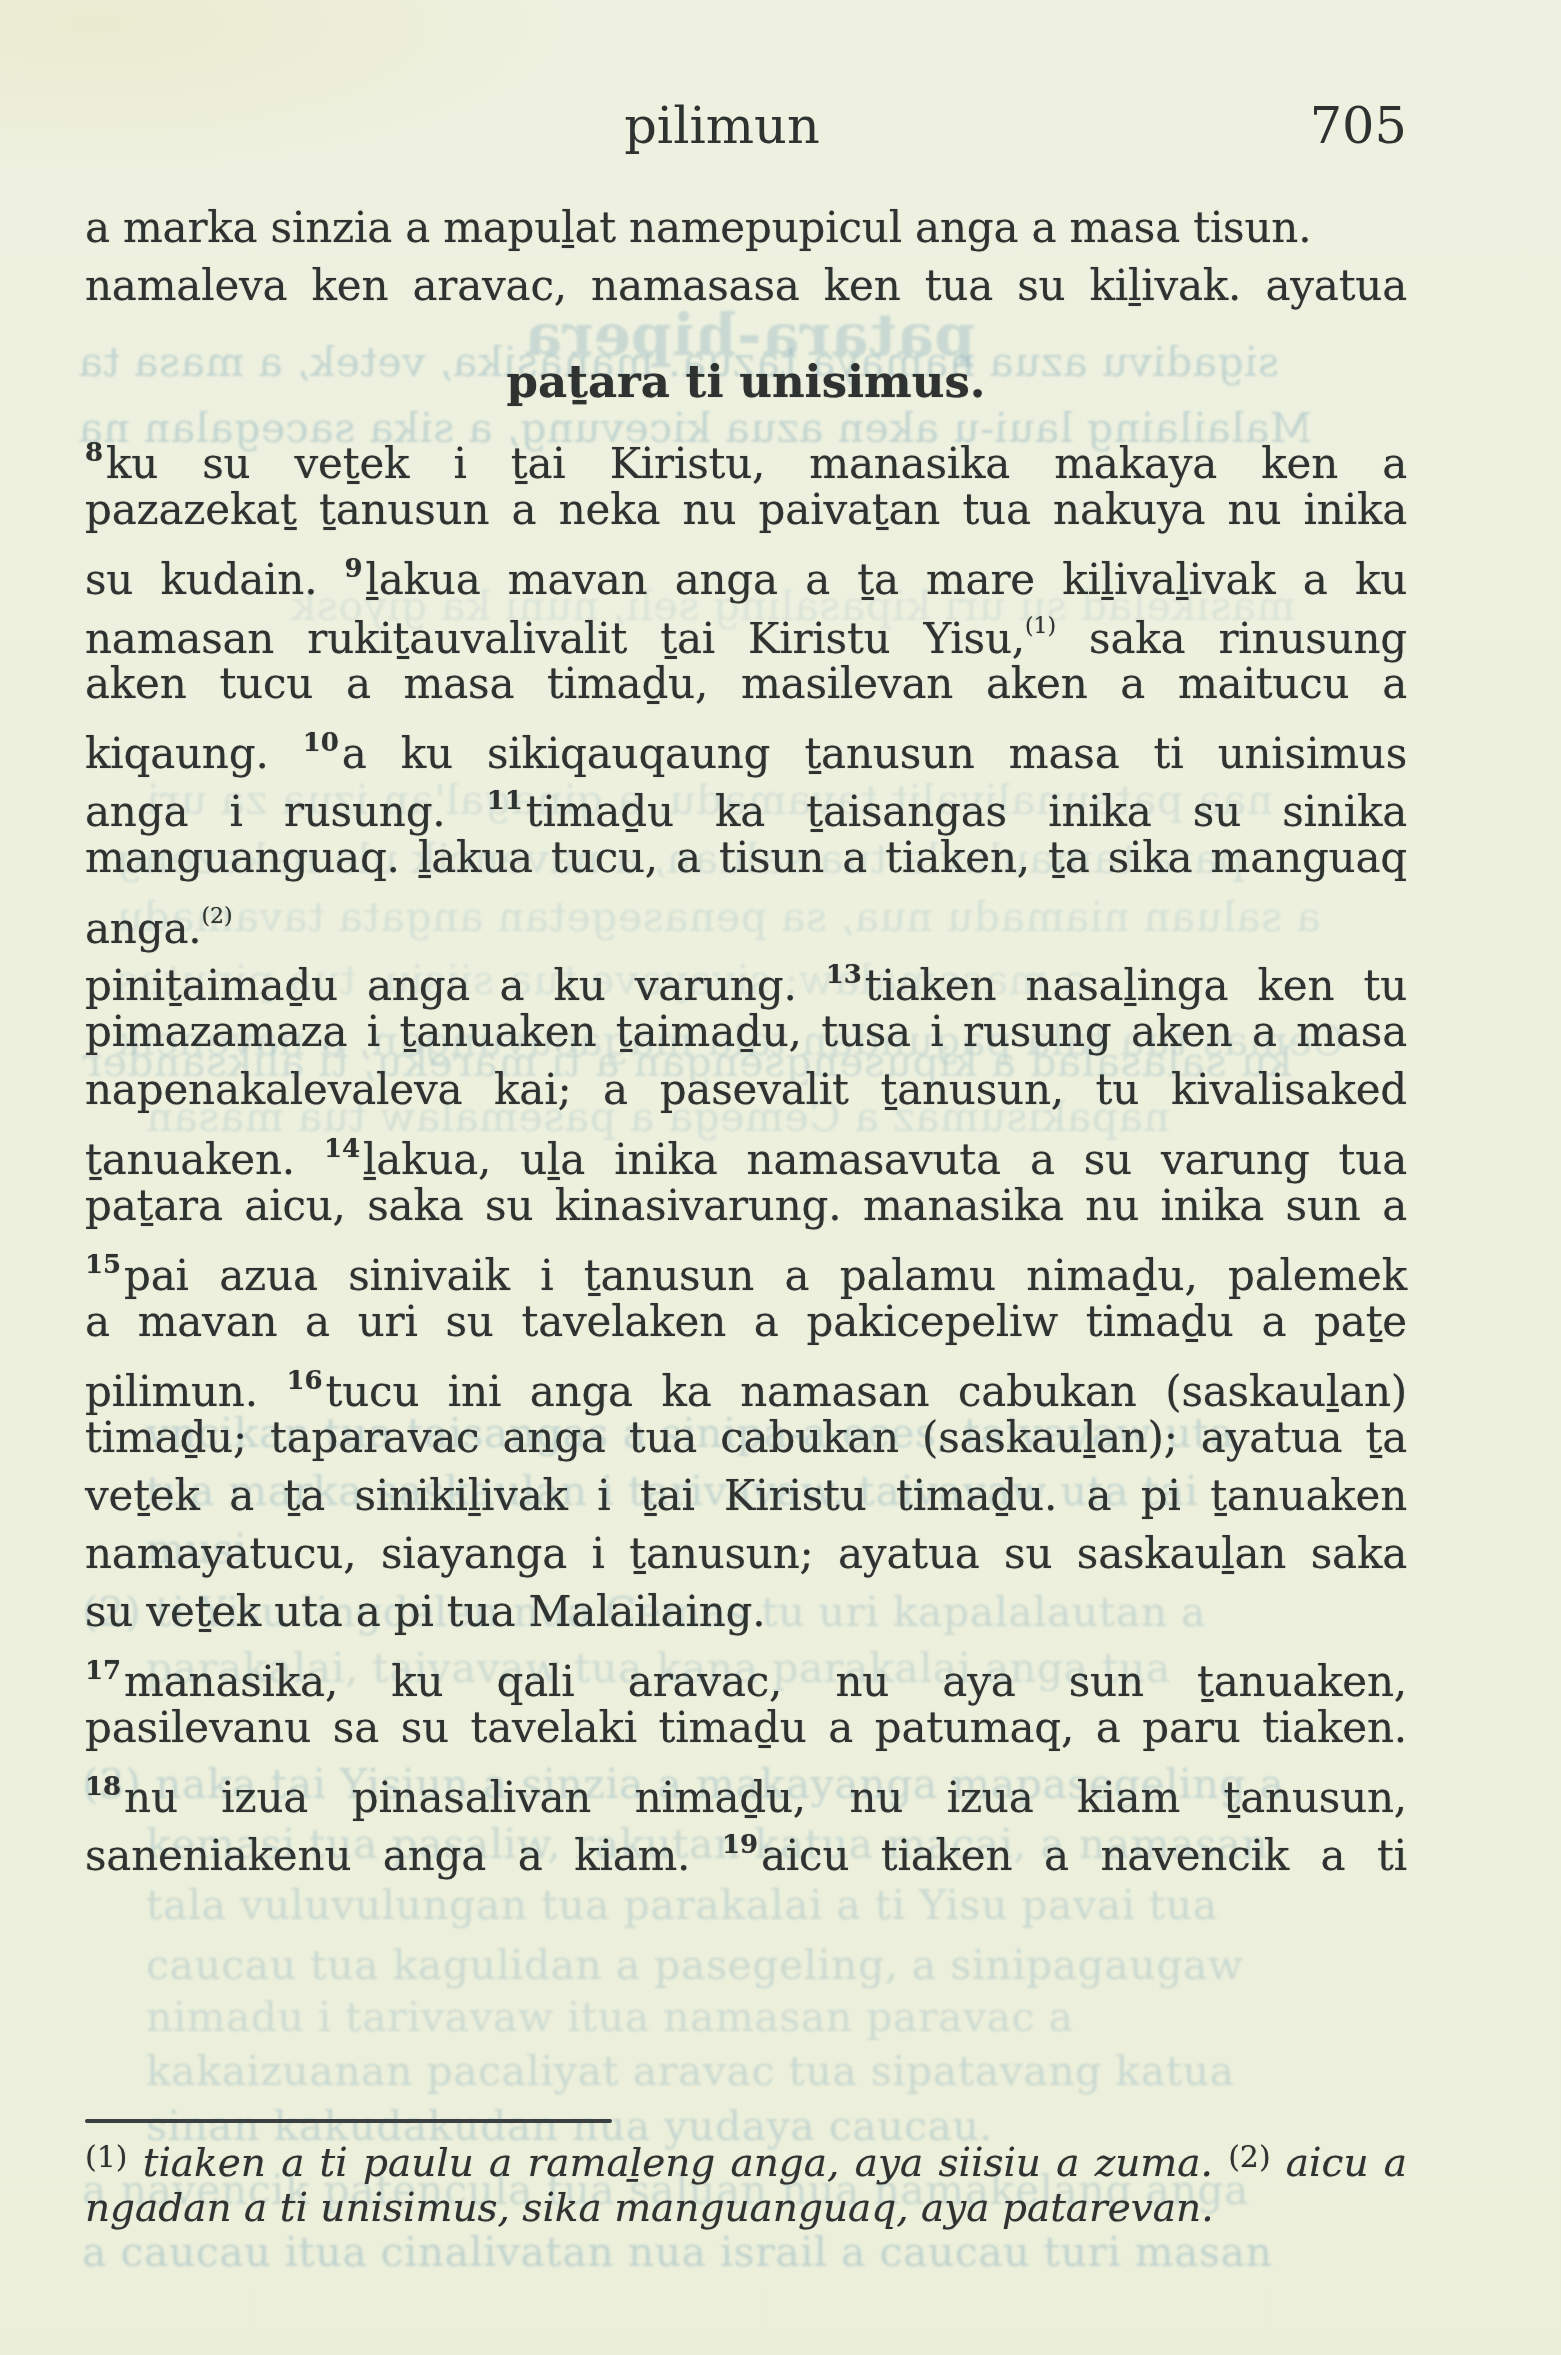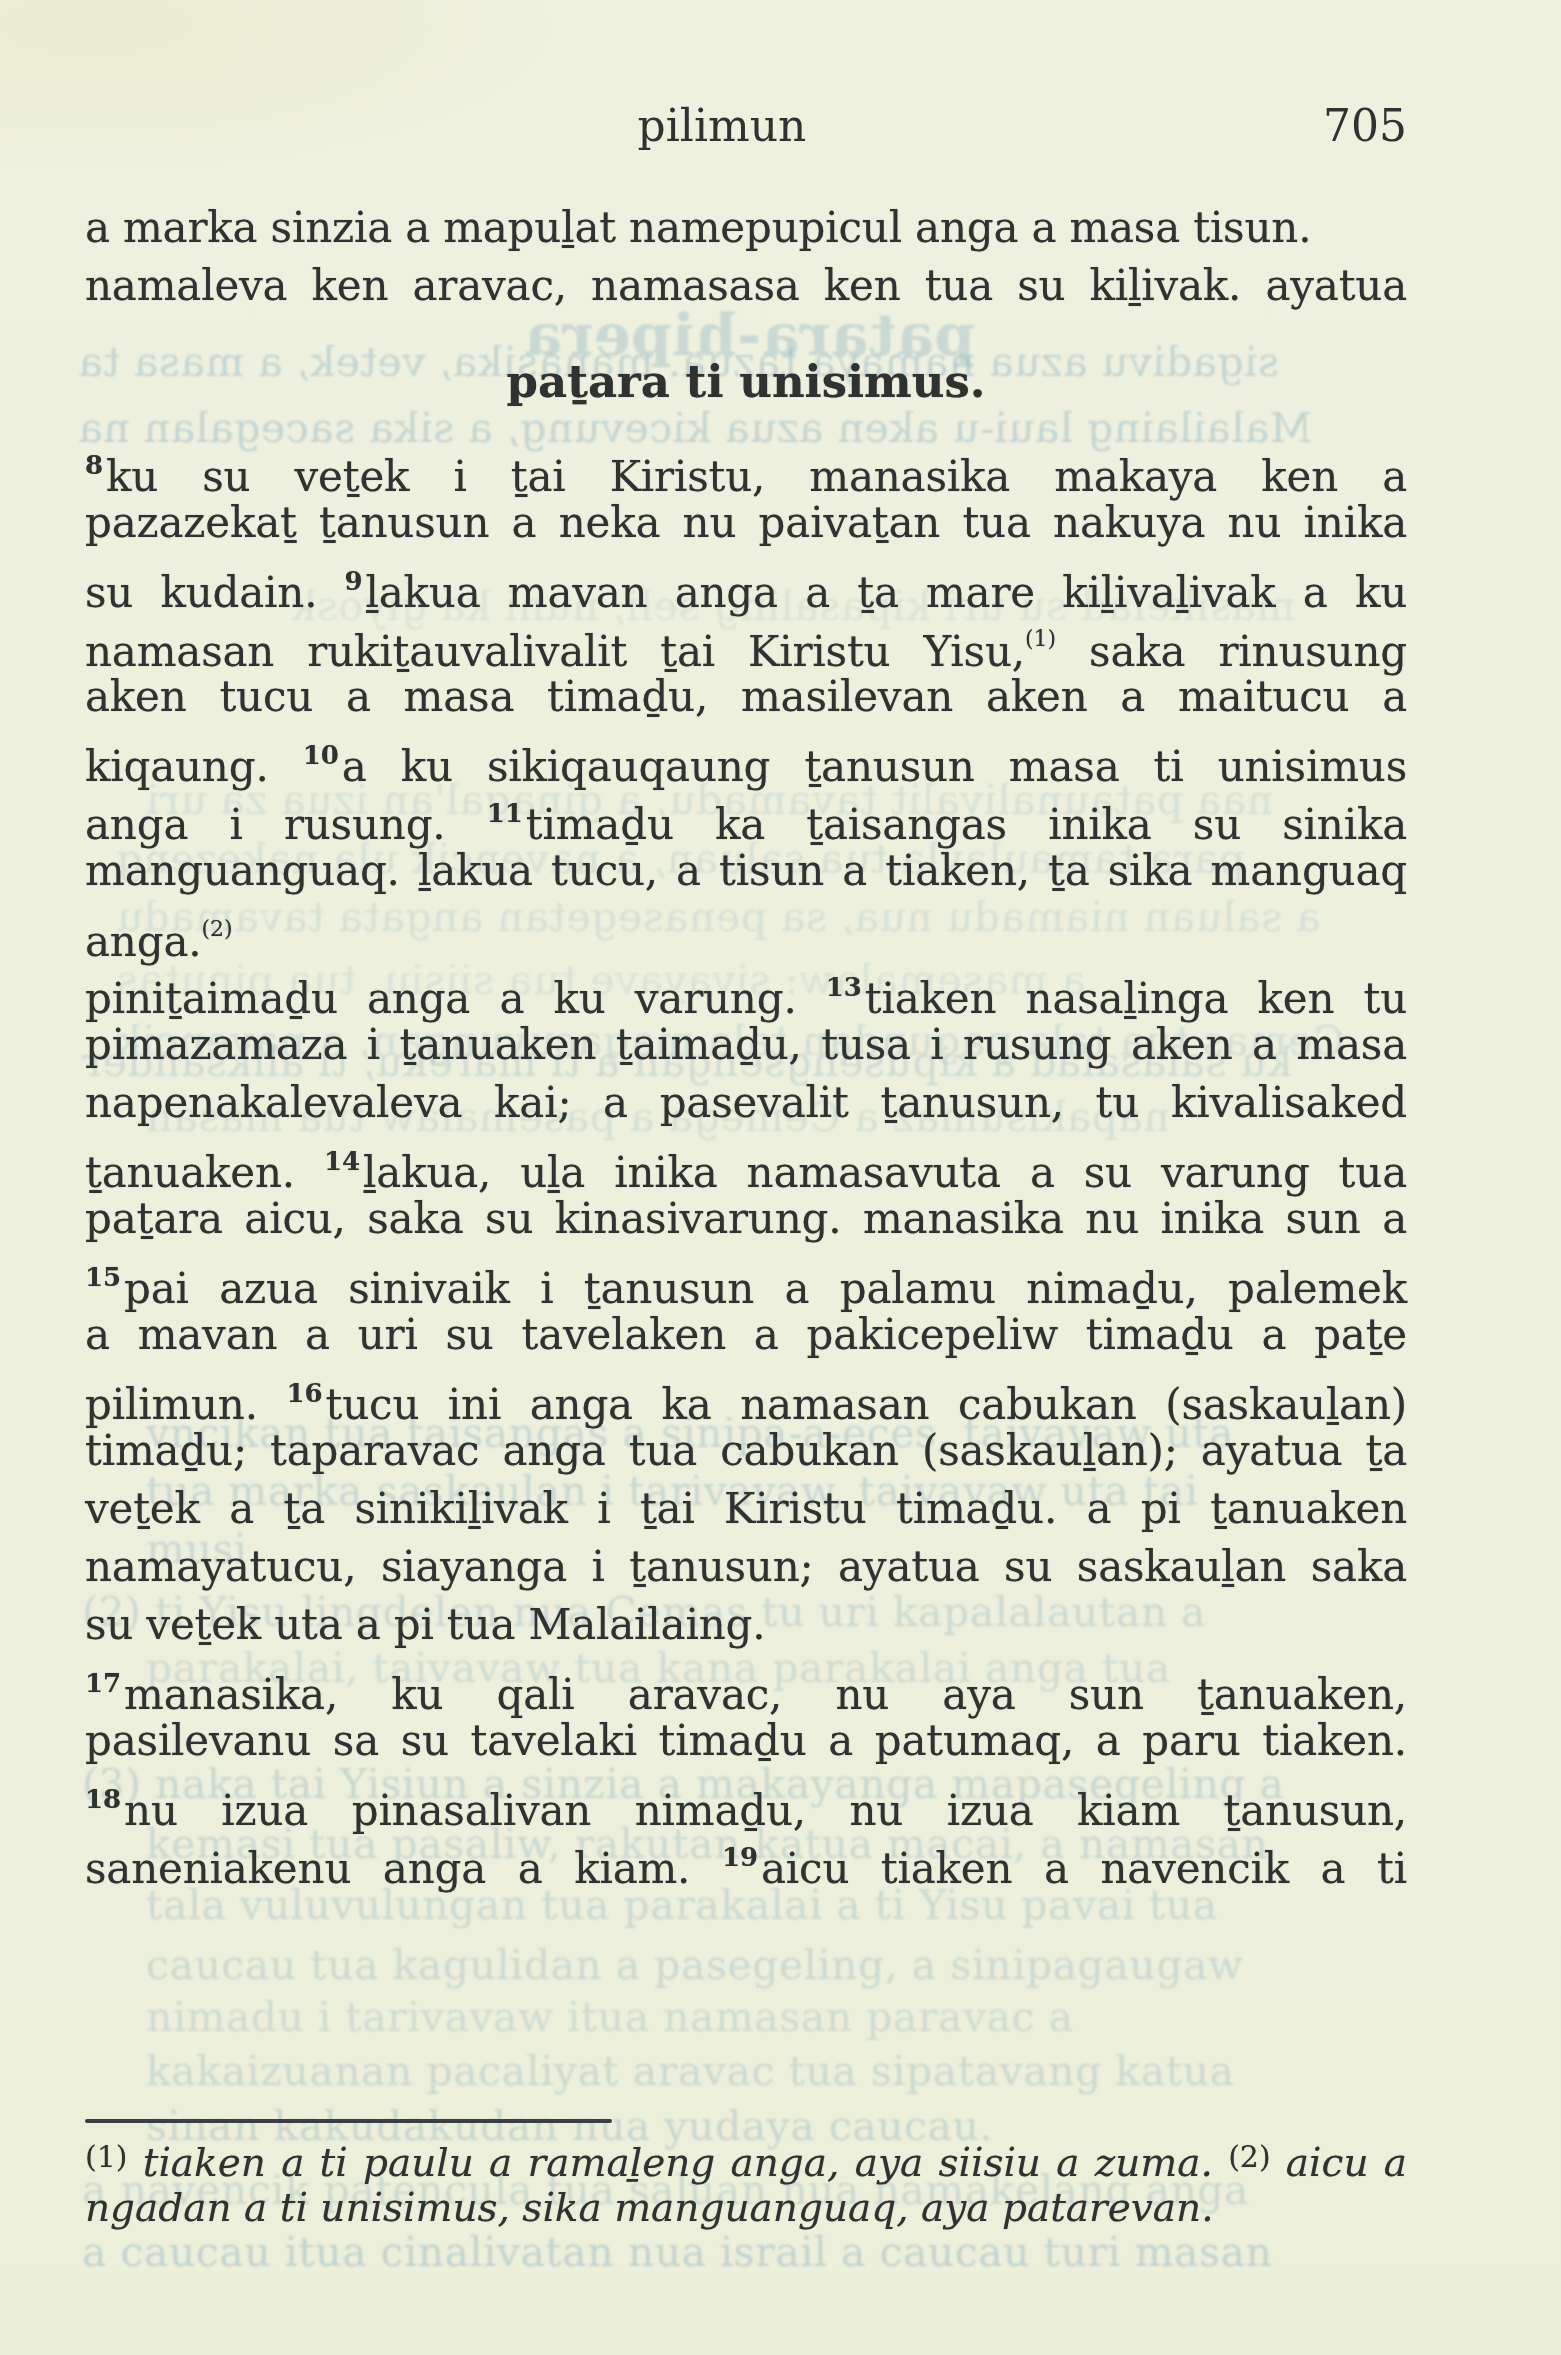--- a/index.html
+++ b/index.html
@@ -29,35 +29,35 @@
     opacity:.35;
     filter:blur(1.3px);
     font-size:41px;
     white-space:nowrap;
     letter-spacing:0.5px;
   }
   .bleed-line.mir{transform:scaleX(-1);transform-origin:50% 50%;}
   .bleed-line.b{font-weight:bold;}
   
   .content{position:absolute;left:85px;top:0;width:1322px;}
-  .running-head{position:absolute;top:97px;left:0;width:100%;height:58px;font-size:44px;line-height:58px;}
+  .running-head{position:absolute;top:97px;left:0;width:100%;height:58px;font-size:51px;line-height:58px;}
   .rh-title{position:absolute;left:0;width:100%;text-align:center;transform:translateX(-24px);}
   .rh-num{position:absolute;right:0;top:0;margin-left:8px;}
   .body-text{position:absolute;top:199px;left:0;width:100%;}
   .line{
     height:58px;line-height:58px;
     font-size:42px;letter-spacing:-0.2px;
     text-align:justify;text-align-last:justify;
     text-shadow:0 0 1px rgba(46,51,49,.5);
   }
   .line.a-l{text-align:left;text-align-last:left;}
   .line.ind{text-indent:62px;}
   .line.h{
     height:60px;line-height:60px;
-    margin-top:37px;margin-bottom:24px;
+    margin-top:37px;margin-bottom:11px;
     text-align:center;text-align-last:center;
     font-weight:bold;font-size:45px;letter-spacing:0;
   }
   .s-b{font-weight:normal;margin-top:36px;}
   .s-v{font-weight:bold;font-size:26px;vertical-align:16.5px;padding-right:2.9px;letter-spacing:0;}
   .s-fn{font-size:22px;vertical-align:20.4px;letter-spacing:0;}
   
   .footnotes{position:absolute;top:2119px;left:0;width:100%;}
   .fn-rule{width:527px;height:3.9px;background:var(--rule);border-radius:1.9px;}
   .fn-lines{margin-top:11.6px;font-style:italic;font-size:39px;color:var(--ink);}

